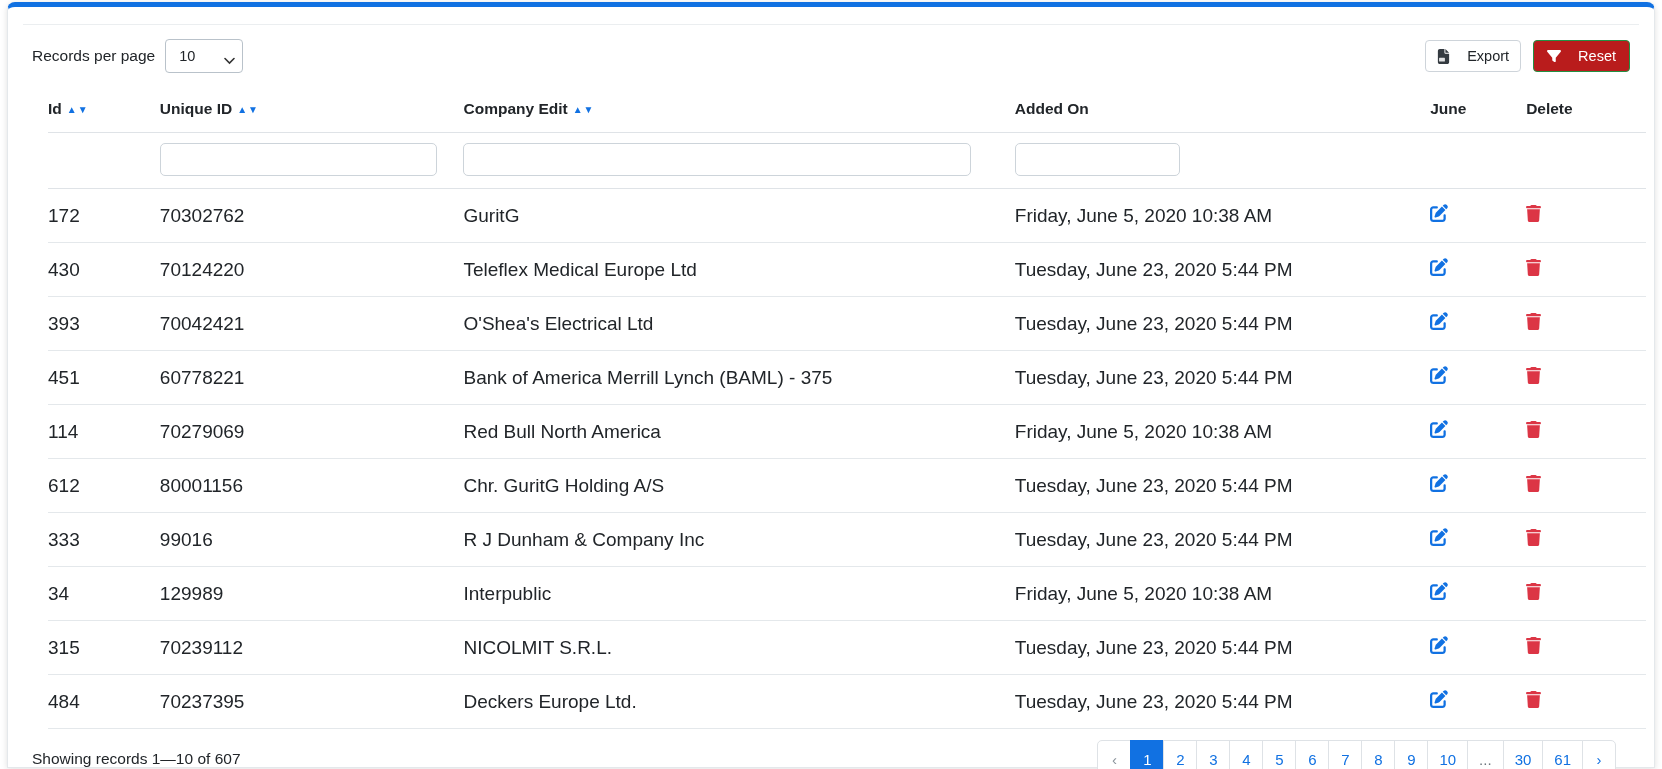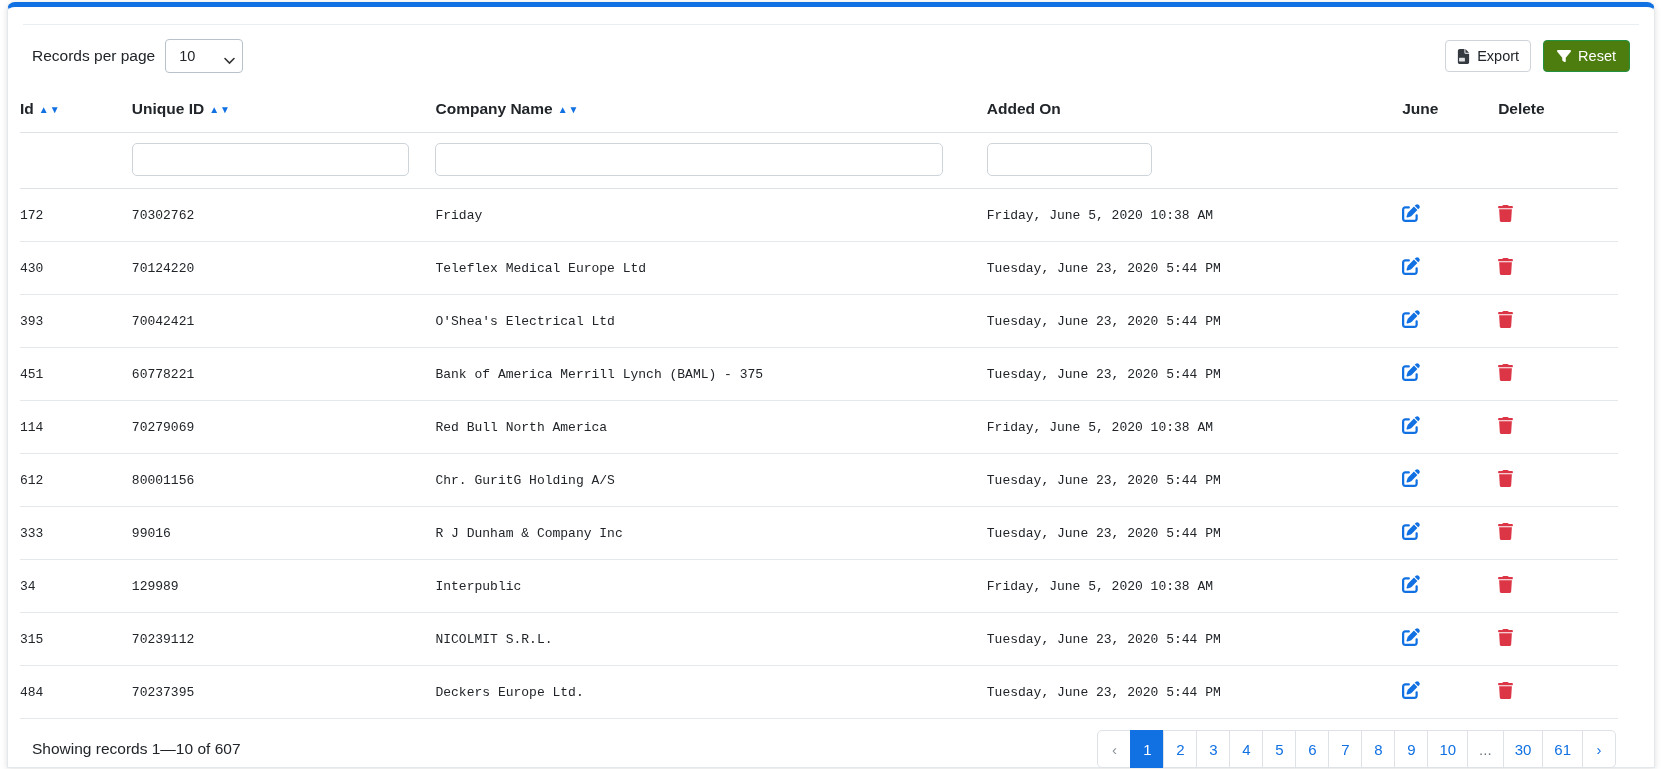--- a/index.html
+++ b/index.html
@@ -37,34 +37,34 @@
     background: #fff; font-size: 14.5px;
     padding: 0 24px 0 13px;
     font-family: "Liberation Sans", sans-serif;
     color: #212529;
   }
   .select-wrap .chev {
     position: absolute; right: 8px; top: 12px; pointer-events: none;
   }
   .actions { display: flex; align-items: center; gap: 12px; }
   .btn {
-    display: inline-flex; align-items: center; gap: 7px;
+    display: inline-flex; align-items: center; gap: 17px;
     height: 32px; border-radius: 4px; font-size: 14.5px;
     font-family: "Liberation Sans", sans-serif; cursor: pointer;
   }
   .btn-export {
     background: #fff; border: 1px solid #ced4da; color: #212529;
     padding: 0 11px;
   }
   .btn-reset {
-    background: #4d7c0f; border: 1px solid #239042; color: #fff;
+    background: #b91c1c; border: 1px solid #239042; color: #fff;
     padding: 0 13px;
   }
   
-  table { width: calc(100% - 48px); margin: 0 12px; border-collapse: collapse; table-layout: fixed; }
+  table { width: calc(100% - 48px); margin: 0 40px; border-collapse: collapse; table-layout: fixed; }
   th {
     text-align: left; font-size: 15.5px; font-weight: 700;
     padding: 12px 6px 14px 0;
     border-bottom: 1px solid #dfe3e7;
     white-space: nowrap;
   }
   .sort-arrows { color: #1171e2; font-size: 10px; letter-spacing: 1px; margin-left: 5px; vertical-align: 1px; }
   .filter-row td {
     padding: 10px 6px 12px 0;
     border-bottom: 1px solid #dfe3e7;
@@ -72,22 +72,22 @@
   .filter-input {
     height: 33px; width: 93%;
     border: 1px solid #cdd4da; border-radius: 5px;
     padding: 0 8px; font-size: 14px;
     font-family: "Liberation Sans", sans-serif;
   }
   .filter-input.narrow { width: 165px; }
   tbody td {
     padding: 15px 6px 15px 0;
     border-bottom: 1px solid #e4e8eb;
-    font-size: 13px;
-    white-space: nowrap; overflow: hidden; text-overflow: ellipsis; font-family: Liberation Mono, monospace;
+    font-size: 19px;
+    white-space: nowrap; overflow: hidden; text-overflow: ellipsis;
   }
   .icon-btn { display: inline-block; cursor: pointer; line-height: 0; }
   
   .tfooter {
     display: flex; justify-content: space-between; align-items: center;
     padding: 11px 38px 0 24px;
   }
   .summary { font-size: 15.5px; }
   .pagination { display: flex; list-style: none; }
   .pagination li a {
@@ -155,40 +155,40 @@
     </colgroup>
     <thead>
       <tr>
         <th>
           <span>Id</span><span class="sort-arrows"><span>▲</span><span>▼</span></span>
         </th>
         <th>
           <span>Unique ID</span><span class="sort-arrows"><span>▲</span><span>▼</span></span>
         </th>
         <th>
-          <span>Company Name</span><span class="sort-arrows"><span>▲</span><span>▼</span></span>
+          <span>Company Edit</span><span class="sort-arrows"><span>▲</span><span>▼</span></span>
         </th>
         <th><span>Added On</span></th>
         <th><span>June</span></th>
         <th><span>Delete</span></th>
       </tr>
       <tr class="filter-row">
         <td></td>
         <td><input class="filter-input" type="text" style=""></td>
         <td><input class="filter-input" type="text" style=""></td>
         <td><input class="filter-input narrow" type="text" style=""></td>
         <td></td>
         <td></td>
       </tr>
     </thead>
     <tbody id="rows-body">
     <tr>
       <td>172</td>
       <td>70302762</td>
-      <td>Friday</td>
+      <td>GuritG</td>
       <td>Friday, June 5, 2020 10:38 AM</td>
       <td>
         <span class="icon-btn">
           <svg width="18" height="18" viewBox="0 0 512 512">
                 <path fill="#1171e2" d="M471.6 21.7c-21.9-21.9-57.3-21.9-79.2 0L362.3 51.7l97.9 97.9 30.1-30.1c21.9-21.9 21.9-57.3 0-79.2L471.6 21.7zm-299.2 220c-6.1 6.1-10.8 13.6-13.5 21.9l-29.6 88.8c-2.9 8.6-.6 18.1 5.8 24.6s15.9 8.7 24.6 5.8l88.8-29.6c8.2-2.7 15.7-7.4 21.9-13.5L437.7 172.3 339.7 74.3 172.4 241.7zM96 64C43 64 0 107 0 160V416c0 53 43 96 96 96H352c53 0 96-43 96-96V320c0-17.7-14.3-32-32-32s-32 14.3-32 32v96c0 17.7-14.3 32-32 32H96c-17.7 0-32-14.3-32-32V160c0-17.7 14.3-32 32-32h96c17.7 0 32-14.3 32-32s-14.3-32-32-32H96z"></path>
               </svg>
         </span>
       </td>
       <td>
         <span class="icon-btn">

